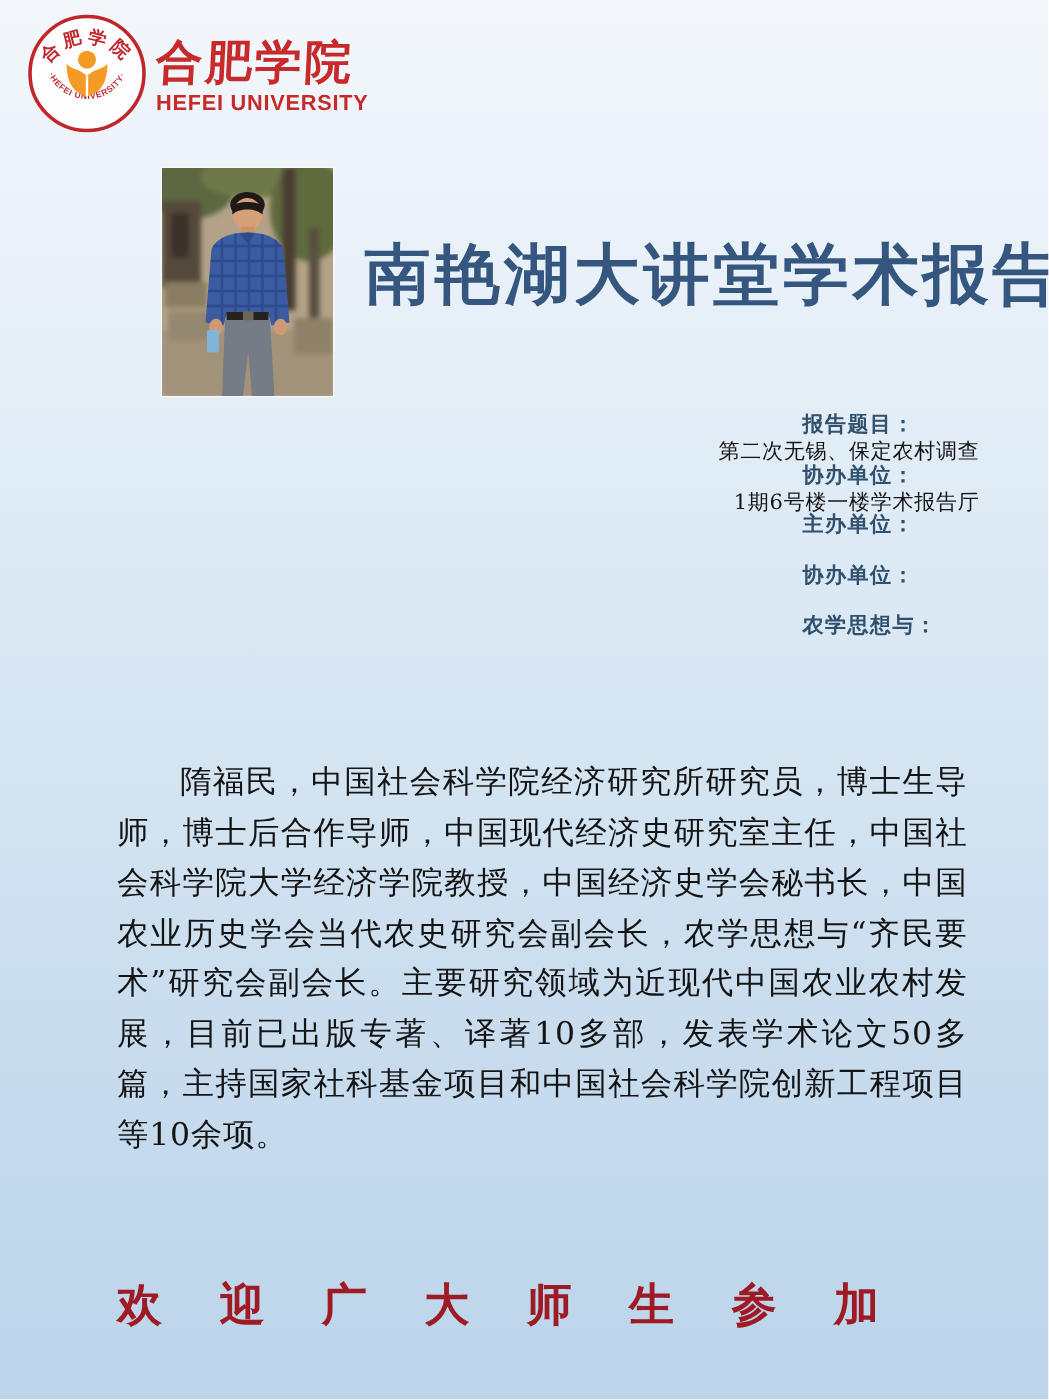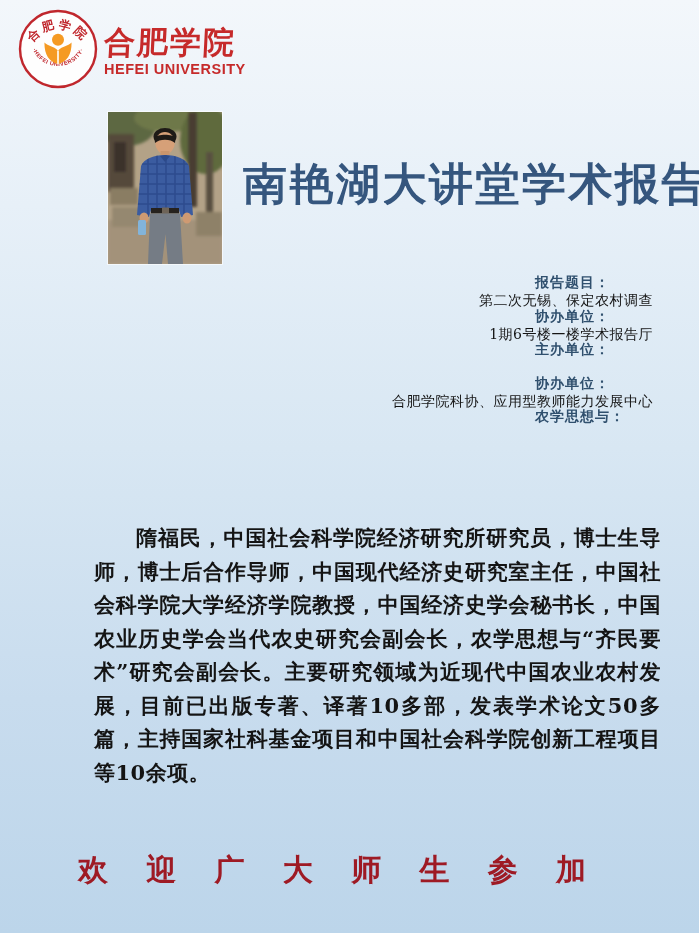--- a/index.html
+++ b/index.html
@@ -95,25 +95,25 @@
     font-weight: 400;
     letter-spacing: 0.5px;
   }
 
   
   .bio {
     position: absolute;
     left: 78px;
     top: 505px;
     width: 567px;
-    margin: 16px;
+    margin: 0;
     font-size: 21px;
     line-height: 33.5px;
     color: #141414;
-    font-weight: 700;
+    font-weight: 400;
     text-indent: 2em;
     text-align: justify;
     letter-spacing: 0.5px;
   }
 
   
   .welcome {
     position: absolute;
     left: 78px;
     top: 850px;
@@ -227,21 +227,20 @@
     </div>
     <div class="info-row">
       <span class="info-label">协办单位：</span>
       <span class="info-value">1期6号楼一楼学术报告厅</span>
     </div>
     <div class="info-row">
       <span class="info-label">主办单位：</span>
     </div>
     <div class="info-row">
       <span class="info-label">协办单位：</span>
-      <span class="info-value">合肥学院科协、应用型教师能力发展中心</span>
     </div>
     <div class="info-row">
       <span class="info-label">农学思想与：</span>
       <span class="info-value"></span>
     </div>
   </div>
 
   <p class="bio">隋福民，中国社会科学院经济研究所研究员，博士生导师，博士后合作导师，中国现代经济史研究室主任，中国社会科学院大学经济学院教授，中国经济史学会秘书长，中国农业历史学会当代农史研究会副会长，农学思想与“齐民要术”研究会副会长。主要研究领域为近现代中国农业农村发展，目前已出版专著、译著10多部，发表学术论文50多篇，主持国家社科基金项目和中国社会科学院创新工程项目等10余项。</p>
 
   <div class="welcome">

